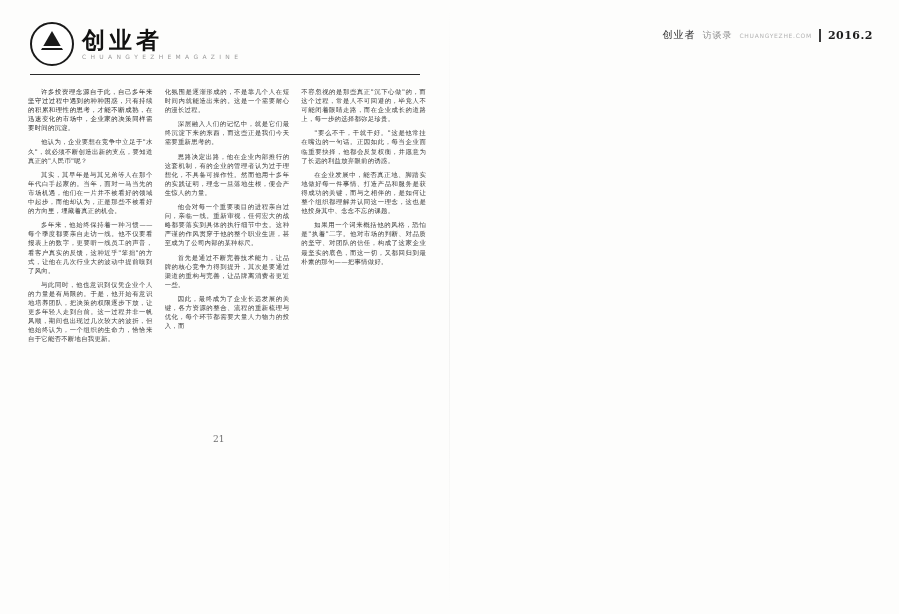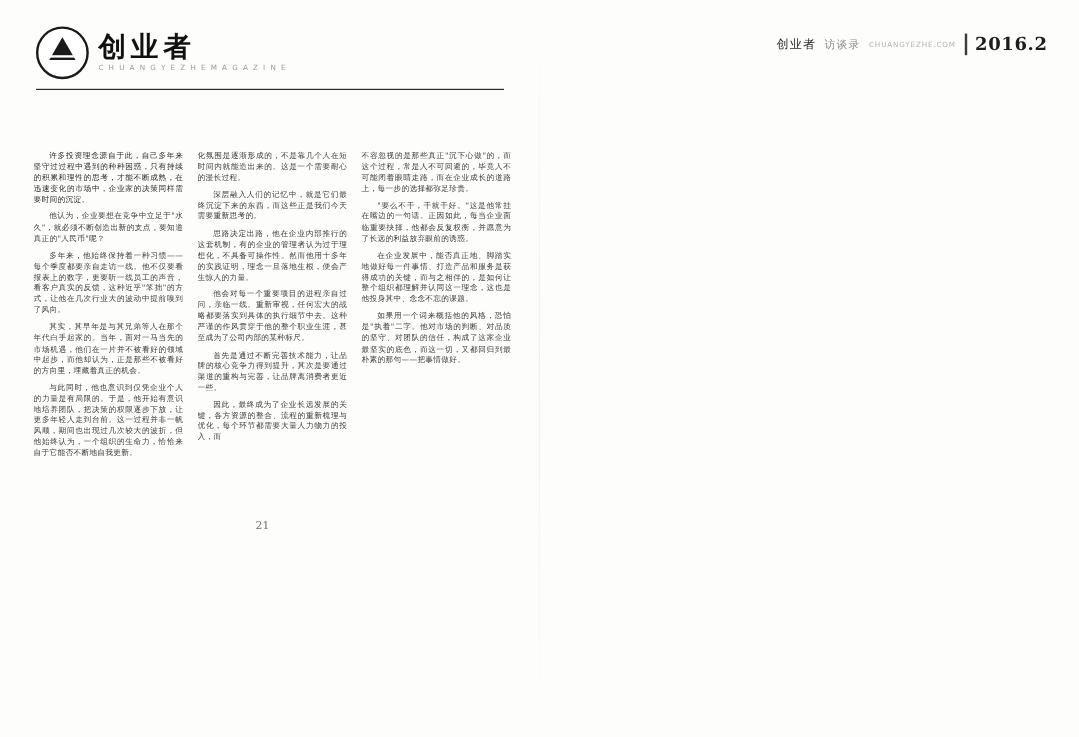--- a/index.html
+++ b/index.html
@@ -117,40 +117,39 @@
     color: #8d8d8d;
     letter-spacing: 1px;
   }
   .runhead .label-en {
     font-size: 6px;
     color: #b3b3b3;
     letter-spacing: .7px;
   }
   .runhead .issue {
     font-family: "DejaVu Serif", serif;
-    font-size: 15px;
+    font-size: 11px;
     font-weight: bold;
     color: #1d1d1d;
     letter-spacing: .5px;
     padding-left: 7px;
     border-left: 2px solid #3b3b3b;
   }
 
   
   .cols {
     position: absolute;
     display: flex;
   }
   .cols-left {
     left: 28px;
     top: 88px;
     width: 398px;
     height: 470px;
     gap: 12px;
-    margin-top: 38px;
   }
   .col {
     flex: 1 1 0;
     overflow: hidden;
   }
   .para {
     font-family: "DejaVu Serif", serif;
     font-size: 6.4px;
     line-height: 9.1px;
     color: #3a3a3a;
@@ -196,22 +195,22 @@
         <div class="logo-cn">创业者</div>
         <div class="logo-en">C H U A N G Y E Z H E  M A G A Z I N E</div>
       </div>
     </div>
     <div class="mast-rule"></div>
 
     <div class="cols cols-left">
       <div class="col">
         <p class="para indent lead">许多投资理念源自于此，自己多年来坚守过过程中遇到的种种困惑，只有持续的积累和理性的思考，才能不断成熟，在迅速变化的市场中，企业家的决策同样需要时间的沉淀。</p>
         <p class="para indent">他认为，企业要想在竞争中立足于"水久"，就必须不断创造出新的支点，要知道真正的"人民币"呢？</p>
+        <p class="para indent">其实，其早年是与其兄弟等人在那个年代白手起家的。当年，面对一马当先的市场机遇，他们在一片并不被看好的领域中起步，而他却认为，正是那些不被看好的方向里，埋藏着真正的机会。</p>
         <p class="para indent">多年来，他始终保持着一种习惯——每个季度都要亲自走访一线。他不仅要看报表上的数字，更要听一线员工的声音，看客户真实的反馈，这种近乎"笨拙"的方式，让他在几次行业大的波动中提前嗅到了风向。</p>
-        <p class="para indent">其实，其早年是与其兄弟等人在那个年代白手起家的。当年，面对一马当先的市场机遇，他们在一片并不被看好的领域中起步，而他却认为，正是那些不被看好的方向里，埋藏着真正的机会。</p>
         <p class="para indent">与此同时，他也意识到仅凭企业个人的力量是有局限的。于是，他开始有意识地培养团队，把决策的权限逐步下放，让更多年轻人走到台前。这一过程并非一帆风顺，期间也出现过几次较大的波折，但他始终认为，一个组织的生命力，恰恰来自于它能否不断地自我更新。</p>
       </div>
       <div class="col">
         <p class="para">化氛围是逐渐形成的，不是靠几个人在短时间内就能造出来的。这是一个需要耐心的漫长过程。</p>
         <p class="para indent">深层融入人们的记忆中，就是它们最终沉淀下来的东西，而这些正是我们今天需要重新思考的。</p>
         <p class="para indent">思路决定出路，他在企业内部推行的这套机制，有的企业的管理者认为过于理想化，不具备可操作性。然而他用十多年的实践证明，理念一旦落地生根，便会产生惊人的力量。</p>
         <p class="para indent">他会对每一个重要项目的进程亲自过问，亲临一线。重新审视，任何宏大的战略都要落实到具体的执行细节中去。这种严谨的作风贯穿于他的整个职业生涯，甚至成为了公司内部的某种标尺。</p>
         <p class="para indent">首先是通过不断完善技术能力，让品牌的核心竞争力得到提升，其次是要通过渠道的重构与完善，让品牌离消费者更近一些。</p>
         <p class="para indent">因此，最终成为了企业长远发展的关键，各方资源的整合、流程的重新梳理与优化，每个环节都需要大量人力物力的投入，而</p>
       </div>

